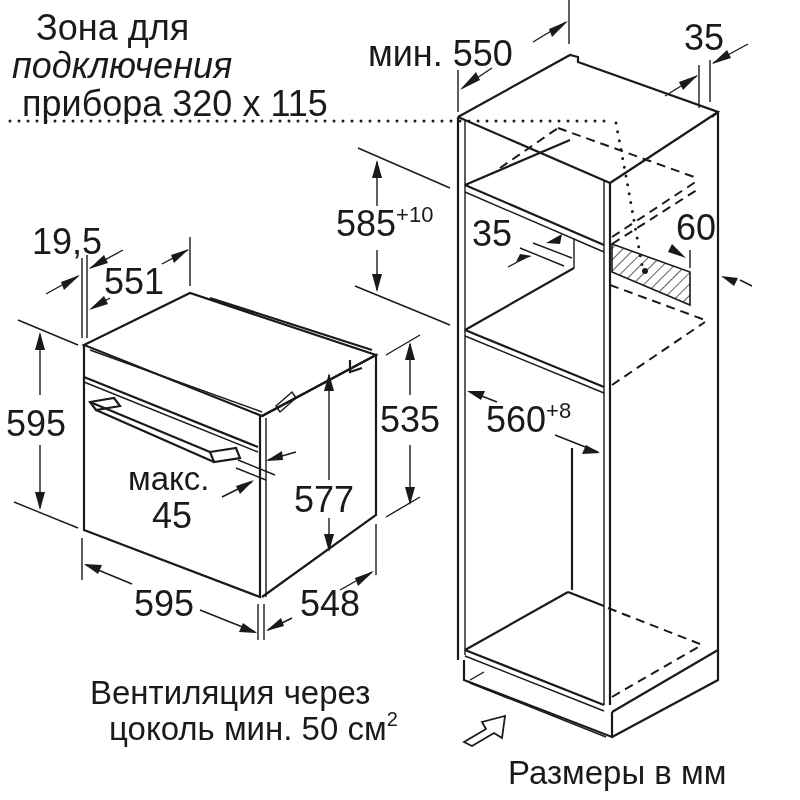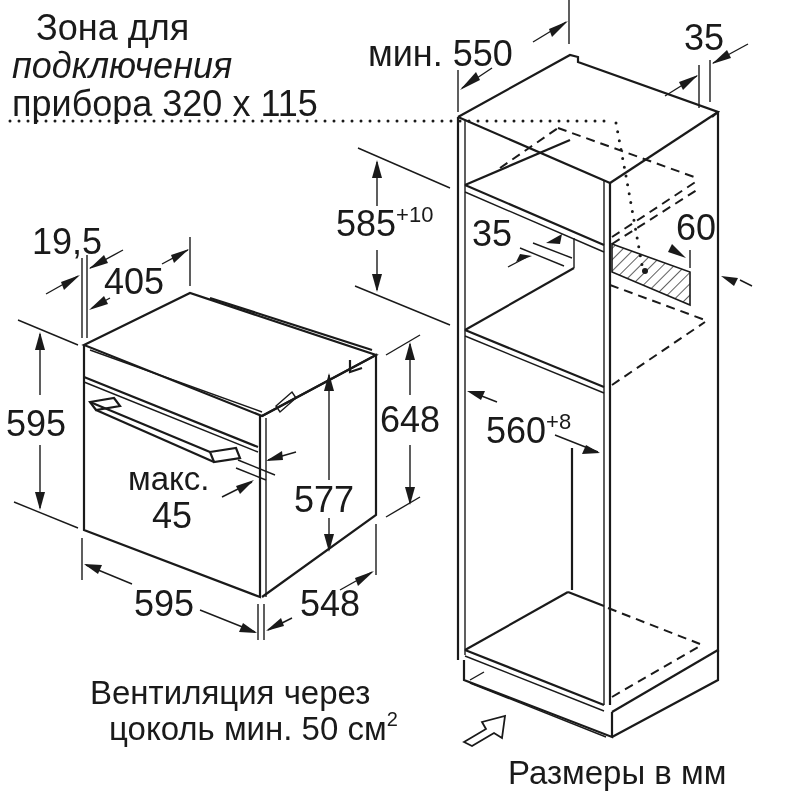--- a/index.html
+++ b/index.html
@@ -193,42 +193,42 @@
     <polygon class="ah" points="257,633 239,632 243,623"></polygon>
     <line class="thin" x1="268" y1="630" x2="292" y2="618"></line>
     <polygon class="ah" points="266,631 281,618 284,626"></polygon>
     <line class="thin" x1="340" y1="590" x2="372" y2="572"></line>
     <polygon class="ah" points="374,571 358,586 355,578"></polygon>
   </g>
 </svg>
 
 <div class="lbl big" style="left:0;top:10px;margin-left:36px;">Зона для</div>
 <div class="lbl big" style="left:12px;top:48px;font-style:italic;">подключения</div>
-<div class="lbl big" style="left:12px;top:86px;">прибора 320 x 115</div>
+<div class="lbl big" style="left:22px;top:86px;">прибора 320 x 115</div>
 
 <div class="lbl big" style="left:368px;top:36px;">
   <span>мин.</span>
   <span>550</span>
 </div>
 <div class="lbl big" style="left:684px;top:20px;">35</div>
 
 <div class="lbl big" style="left:336px;top:206px;">
   <span>585</span><span class="sup">+10</span>
 </div>
 <div class="lbl big" style="left:472px;top:216px;">35</div>
 <div class="lbl big" style="left:676px;top:210px;">60</div>
 
-<div class="lbl big" style="left:486px;top:413px;">
+<div class="lbl big" style="left:486px;top:402px;">
   <span>560</span><span class="sup">+8</span>
 </div>
 
 <div class="lbl big" style="left:32px;top:224px;">19,5</div>
-<div class="lbl big" style="left:104px;top:264px;">405</div>
+<div class="lbl big" style="left:104px;top:264px;">551</div>
 <div class="lbl big" style="left:6px;top:406px;">595</div>
-<div class="lbl big" style="left:380px;top:402px;">648</div>
+<div class="lbl big" style="left:380px;top:402px;">535</div>
 <div class="lbl big" style="left:294px;top:482px;">577</div>
 <div class="lbl mid" style="left:128px;top:462px;">макс.</div>
 <div class="lbl big" style="left:152px;top:498px;">45</div>
 <div class="lbl big" style="left:134px;top:586px;">595</div>
 <div class="lbl big" style="left:300px;top:586px;">548</div>
 
 <div class="lbl mid" style="left:90px;top:676px;">Вентиляция через</div>
 <div class="lbl mid" style="left:90px;top:712px;margin-left:19px;">
   <span>цоколь мин. 50 см</span><span class="sup2">2</span>
 </div>

